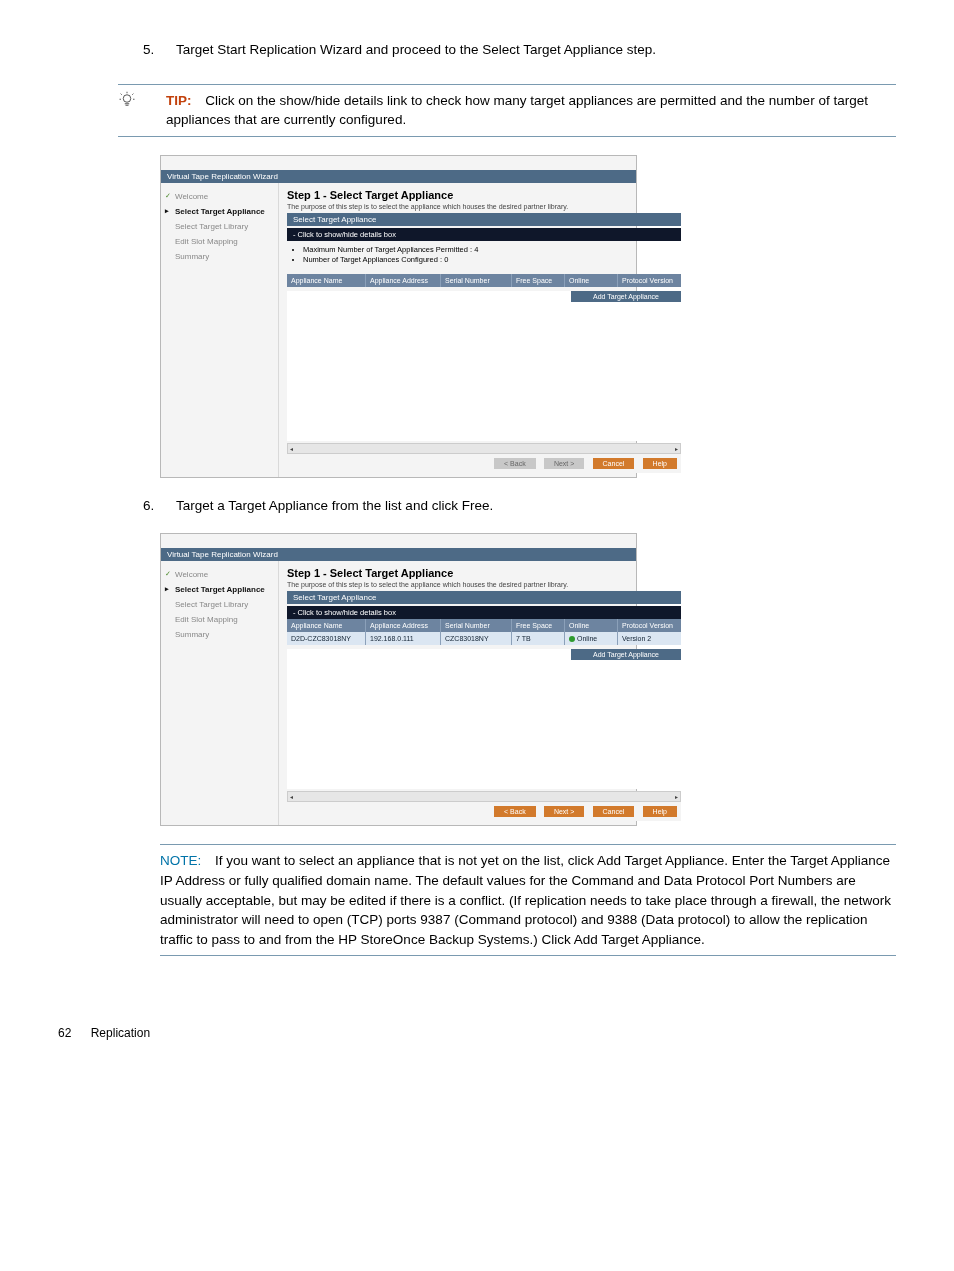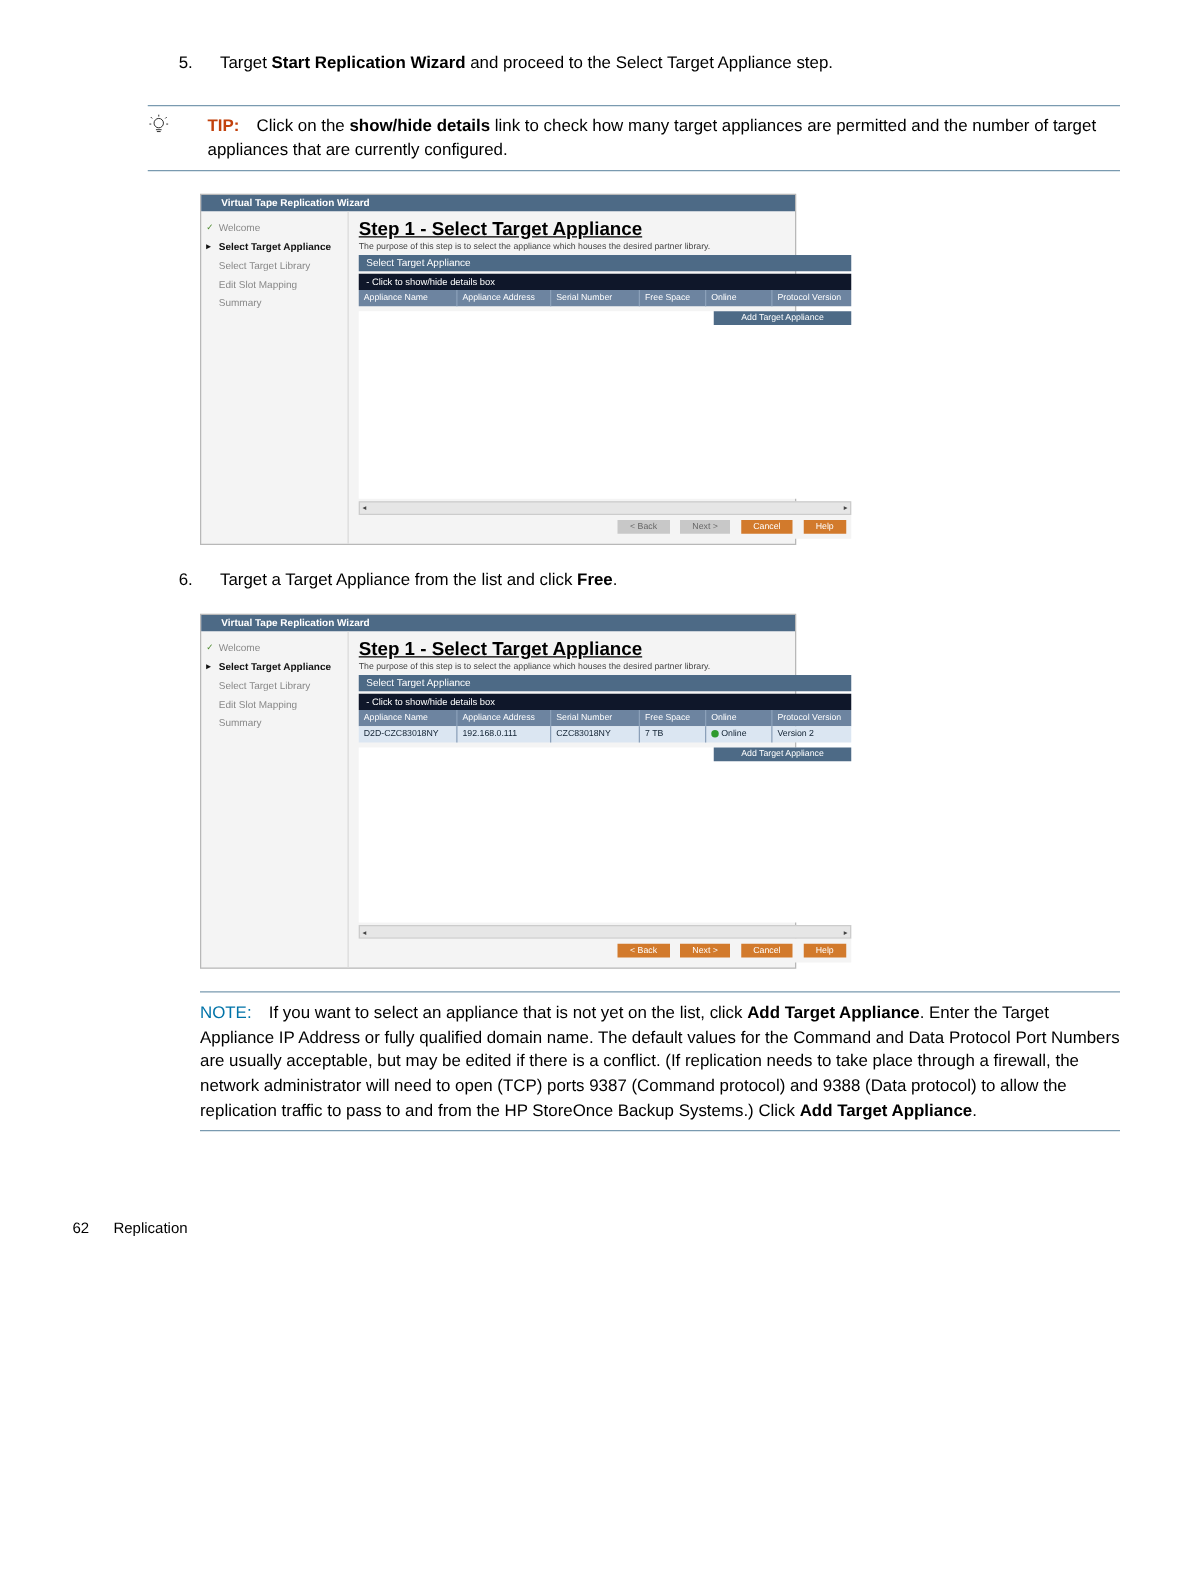--- a/index.html
+++ b/index.html
@@ -47,42 +47,43 @@
   .tip-label {
     color: #c2410c;
     font-weight: bold;
     margin-right: 10px;
   }
   .note-label {
     color: #0073a8;
     font-weight: normal;
     margin-right: 10px;
   }
-  strong { font-weight: bold; }
+  strong { font-weight: normal; }
   .note-wrap {
     margin-left: 102px;
     margin-right: 0;
   }
   .fig-wrap {
     margin: 12px 0 18px 102px;
   }
   
   .wizard {
     width: 475px;
     border: 1px solid #b8b8b8;
     background: #f4f4f4;
     font-size: 8px;
     color: #333;
   }
   .wizard-title {
     background: #4d6a86;
     color: #fff;
-    font-weight: bold;
-    padding: 2px 16px;
+    font-weight: normal;
+    padding: 2px 6px;
     font-size: 8px;
+    margin-top: 14px;
   }
   .wizard-body {
     display: flex;
   }
   .wizard-nav {
     width: 105px;
     flex: 0 0 105px;
     padding: 6px 6px;
     color: #888;
   }
@@ -113,22 +114,21 @@
   }
   .wizard-main {
     flex: 1;
     padding: 6px 8px 4px 8px;
     border-left: 1px solid #d9d9d9;
   }
   .wizard-step-title {
     font-weight: bold;
     color: #000;
     margin-bottom: 2px;
-    font-size: 15px;
-    text-decoration: underline;
+    font-size: 11px;
   }
   .wizard-step-sub {
     font-size: 7px;
     color: #444;
     margin-bottom: 3px;
   }
   .section-head {
     background: #4d6a86;
     color: #fff;
     padding: 2px 6px;
@@ -261,20 +261,72 @@
         <line x1="20" y1="11" x2="22" y2="11"></line>
       </svg>
     </div>
     <div class="tip-text-col">
       <span class="tip-label">TIP:</span>
       <span>Click on the </span><strong>show/hide details</strong><span> link to check how many target appliances are permitted and the number of target appliances that are currently configured.</span>
     </div>
   </div>
   <div class="tip-rule"></div>
 </div>
+
+<div class="fig-wrap">
+  <div class="wizard">
+    <div class="wizard-title">Virtual Tape Replication Wizard</div>
+    <div class="wizard-body">
+      <div class="wizard-nav">
+        <div class="wizard-nav-item done">Welcome</div>
+        <div class="wizard-nav-item current">Select Target Appliance</div>
+        <div class="wizard-nav-item">Select Target Library</div>
+        <div class="wizard-nav-item">Edit Slot Mapping</div>
+        <div class="wizard-nav-item">Summary</div>
+      </div>
+      <div class="wizard-main">
+        <div class="wizard-step-title">Step 1 - Select Target Appliance</div>
+        <div class="wizard-step-sub">The purpose of this step is to select the appliance which houses the desired partner library.</div>
+        <div class="section-head">Select Target Appliance</div>
+        <div class="section-sub">- Click to show/hide details box</div>
+        <ul class="details-list">
+          <li>Maximum Number of Target Appliances Permitted : 4</li>
+          <li>Number of Target Appliances Configured : 0</li>
+        </ul>
+        <div class="grid-head">
+          <div class="gc gc1">Appliance Name</div>
+          <div class="gc gc2">Appliance Address</div>
+          <div class="gc gc3">Serial Number</div>
+          <div class="gc gc4">Free Space</div>
+          <div class="gc gc5">Online</div>
+          <div class="gc gc6">Protocol Version</div>
+        </div>
+        <div class="grid-body">
+          <div class="add-btn">Add Target Appliance</div>
+        </div>
+        <div class="scroll-track">
+            <span>◂</span>
+            <span>▸</span>
+          </div>
+        <div class="btn-row">
+          <span class="wbtn disabled">&lt; Back</span>
+          <span class="wbtn disabled">Next &gt;</span>
+          <span class="wbtn">Cancel</span>
+          <span class="wbtn">Help</span>
+        </div>
+      </div>
+    </div>
+  </div>
+</div>
+
+<ol start="6" style="margin-left:40px;">
+  <li>
+    <span>Target a Target Appliance from the list and click </span><strong>Free</strong><span>.</span>
+  </li>
+</ol>
 
 <div class="fig-wrap">
   <div class="wizard">
     <div class="wizard-title">Virtual Tape Replication Wizard</div>
     <div class="wizard-body">
       <div class="wizard-nav">
         <div class="wizard-nav-item done">Welcome</div>
         <div class="wizard-nav-item current">Select Target Appliance</div>
         <div class="wizard-nav-item">Select Target Library</div>
         <div class="wizard-nav-item">Edit Slot Mapping</div>
@@ -286,68 +338,20 @@
         <div class="section-head">Select Target Appliance</div>
         <div class="section-sub">- Click to show/hide details box</div>
         <div class="grid-head">
           <div class="gc gc1">Appliance Name</div>
           <div class="gc gc2">Appliance Address</div>
           <div class="gc gc3">Serial Number</div>
           <div class="gc gc4">Free Space</div>
           <div class="gc gc5">Online</div>
           <div class="gc gc6">Protocol Version</div>
         </div>
-        <div class="grid-body">
-          <div class="add-btn">Add Target Appliance</div>
-        </div>
-        <div class="scroll-track">
-            <span>◂</span>
-            <span>▸</span>
-          </div>
-        <div class="btn-row">
-          <span class="wbtn disabled">&lt; Back</span>
-          <span class="wbtn disabled">Next &gt;</span>
-          <span class="wbtn">Cancel</span>
-          <span class="wbtn">Help</span>
-        </div>
-      </div>
-    </div>
-  </div>
-</div>
-
-<ol start="6" style="margin-left:40px;">
-  <li>
-    <span>Target a Target Appliance from the list and click </span><strong>Free</strong><span>.</span>
-  </li>
-</ol>
-
-<div class="fig-wrap">
-  <div class="wizard">
-    <div class="wizard-title">Virtual Tape Replication Wizard</div>
-    <div class="wizard-body">
-      <div class="wizard-nav">
-        <div class="wizard-nav-item done">Welcome</div>
-        <div class="wizard-nav-item current">Select Target Appliance</div>
-        <div class="wizard-nav-item">Select Target Library</div>
-        <div class="wizard-nav-item">Edit Slot Mapping</div>
-        <div class="wizard-nav-item">Summary</div>
-      </div>
-      <div class="wizard-main">
-        <div class="wizard-step-title">Step 1 - Select Target Appliance</div>
-        <div class="wizard-step-sub">The purpose of this step is to select the appliance which houses the desired partner library.</div>
-        <div class="section-head">Select Target Appliance</div>
-        <div class="section-sub">- Click to show/hide details box</div>
-        <div class="grid-head">
-          <div class="gc gc1">Appliance Name</div>
-          <div class="gc gc2">Appliance Address</div>
-          <div class="gc gc3">Serial Number</div>
-          <div class="gc gc4">Free Space</div>
-          <div class="gc gc5">Online</div>
-          <div class="gc gc6">Protocol Version</div>
-        </div>
         <div class="grid-row">
           <div class="gc gc1">D2D-CZC83018NY</div>
           <div class="gc gc2">192.168.0.111</div>
           <div class="gc gc3">CZC83018NY</div>
           <div class="gc gc4">7 TB</div>
           <div class="gc gc5"><span class="dot-online"></span><span>Online</span></div>
           <div class="gc gc6">Version 2</div>
         </div>
         <div class="grid-body" style="min-height:140px;">
           <div class="add-btn">Add Target Appliance</div>

